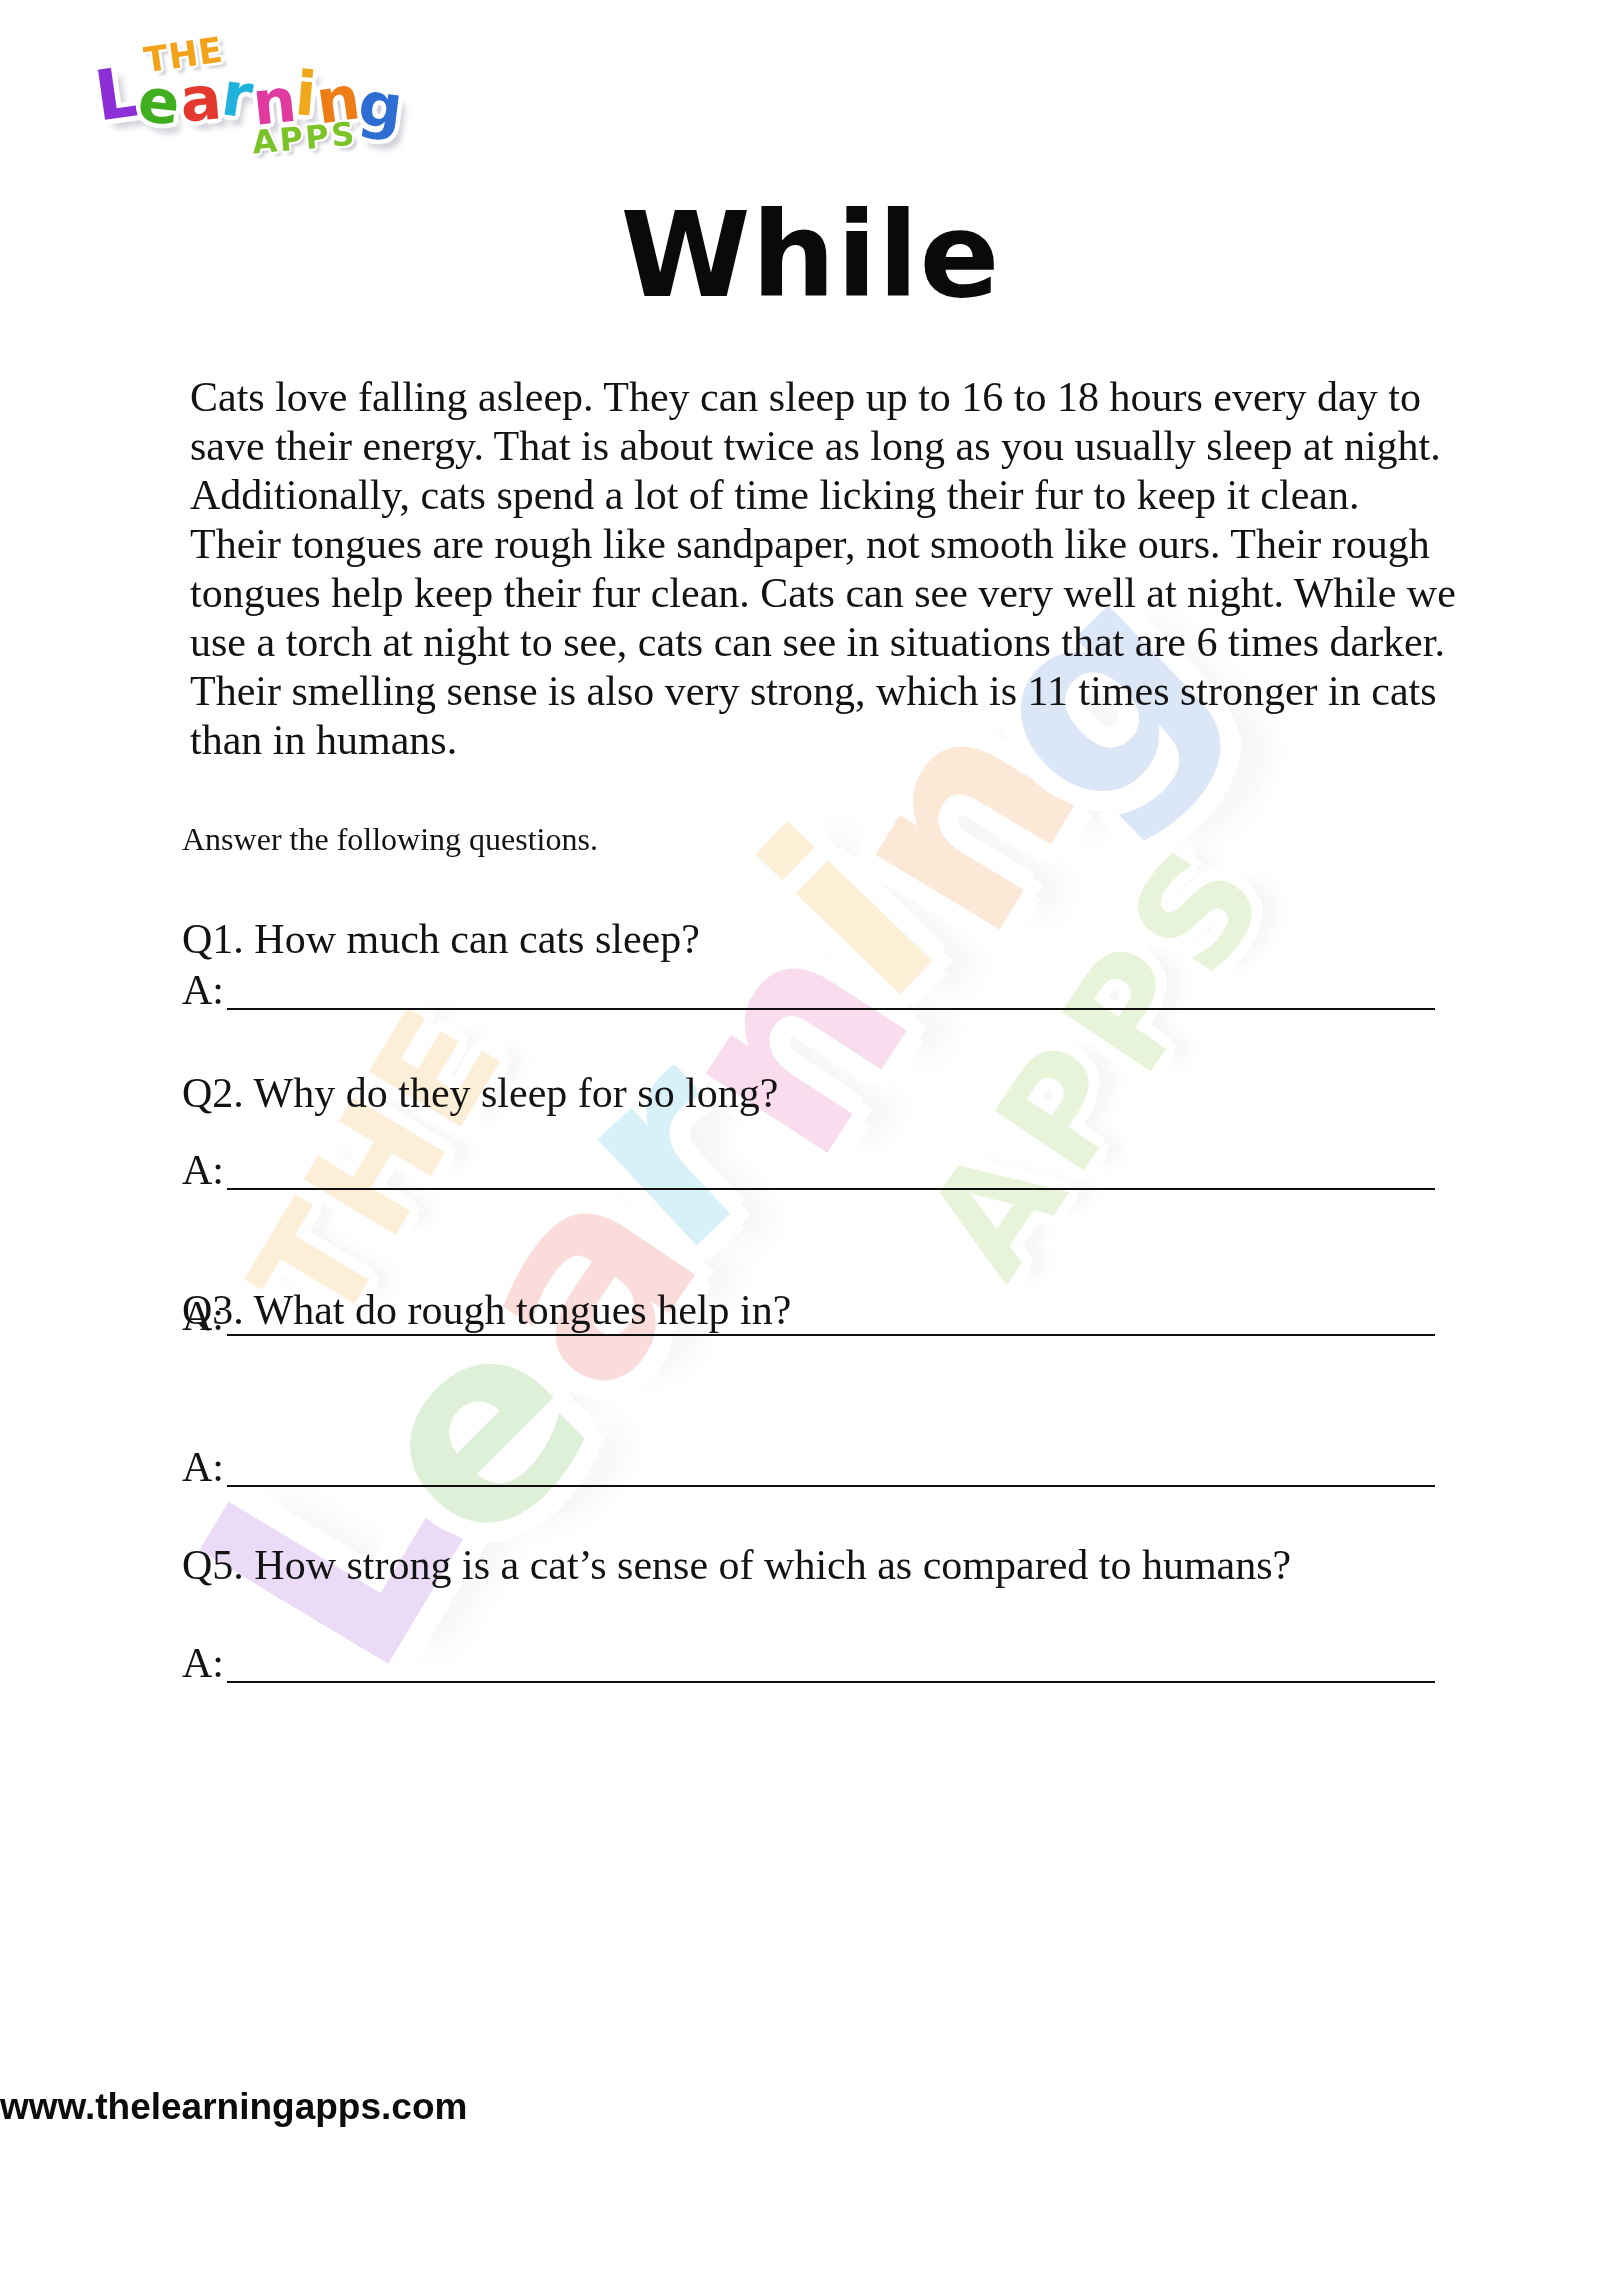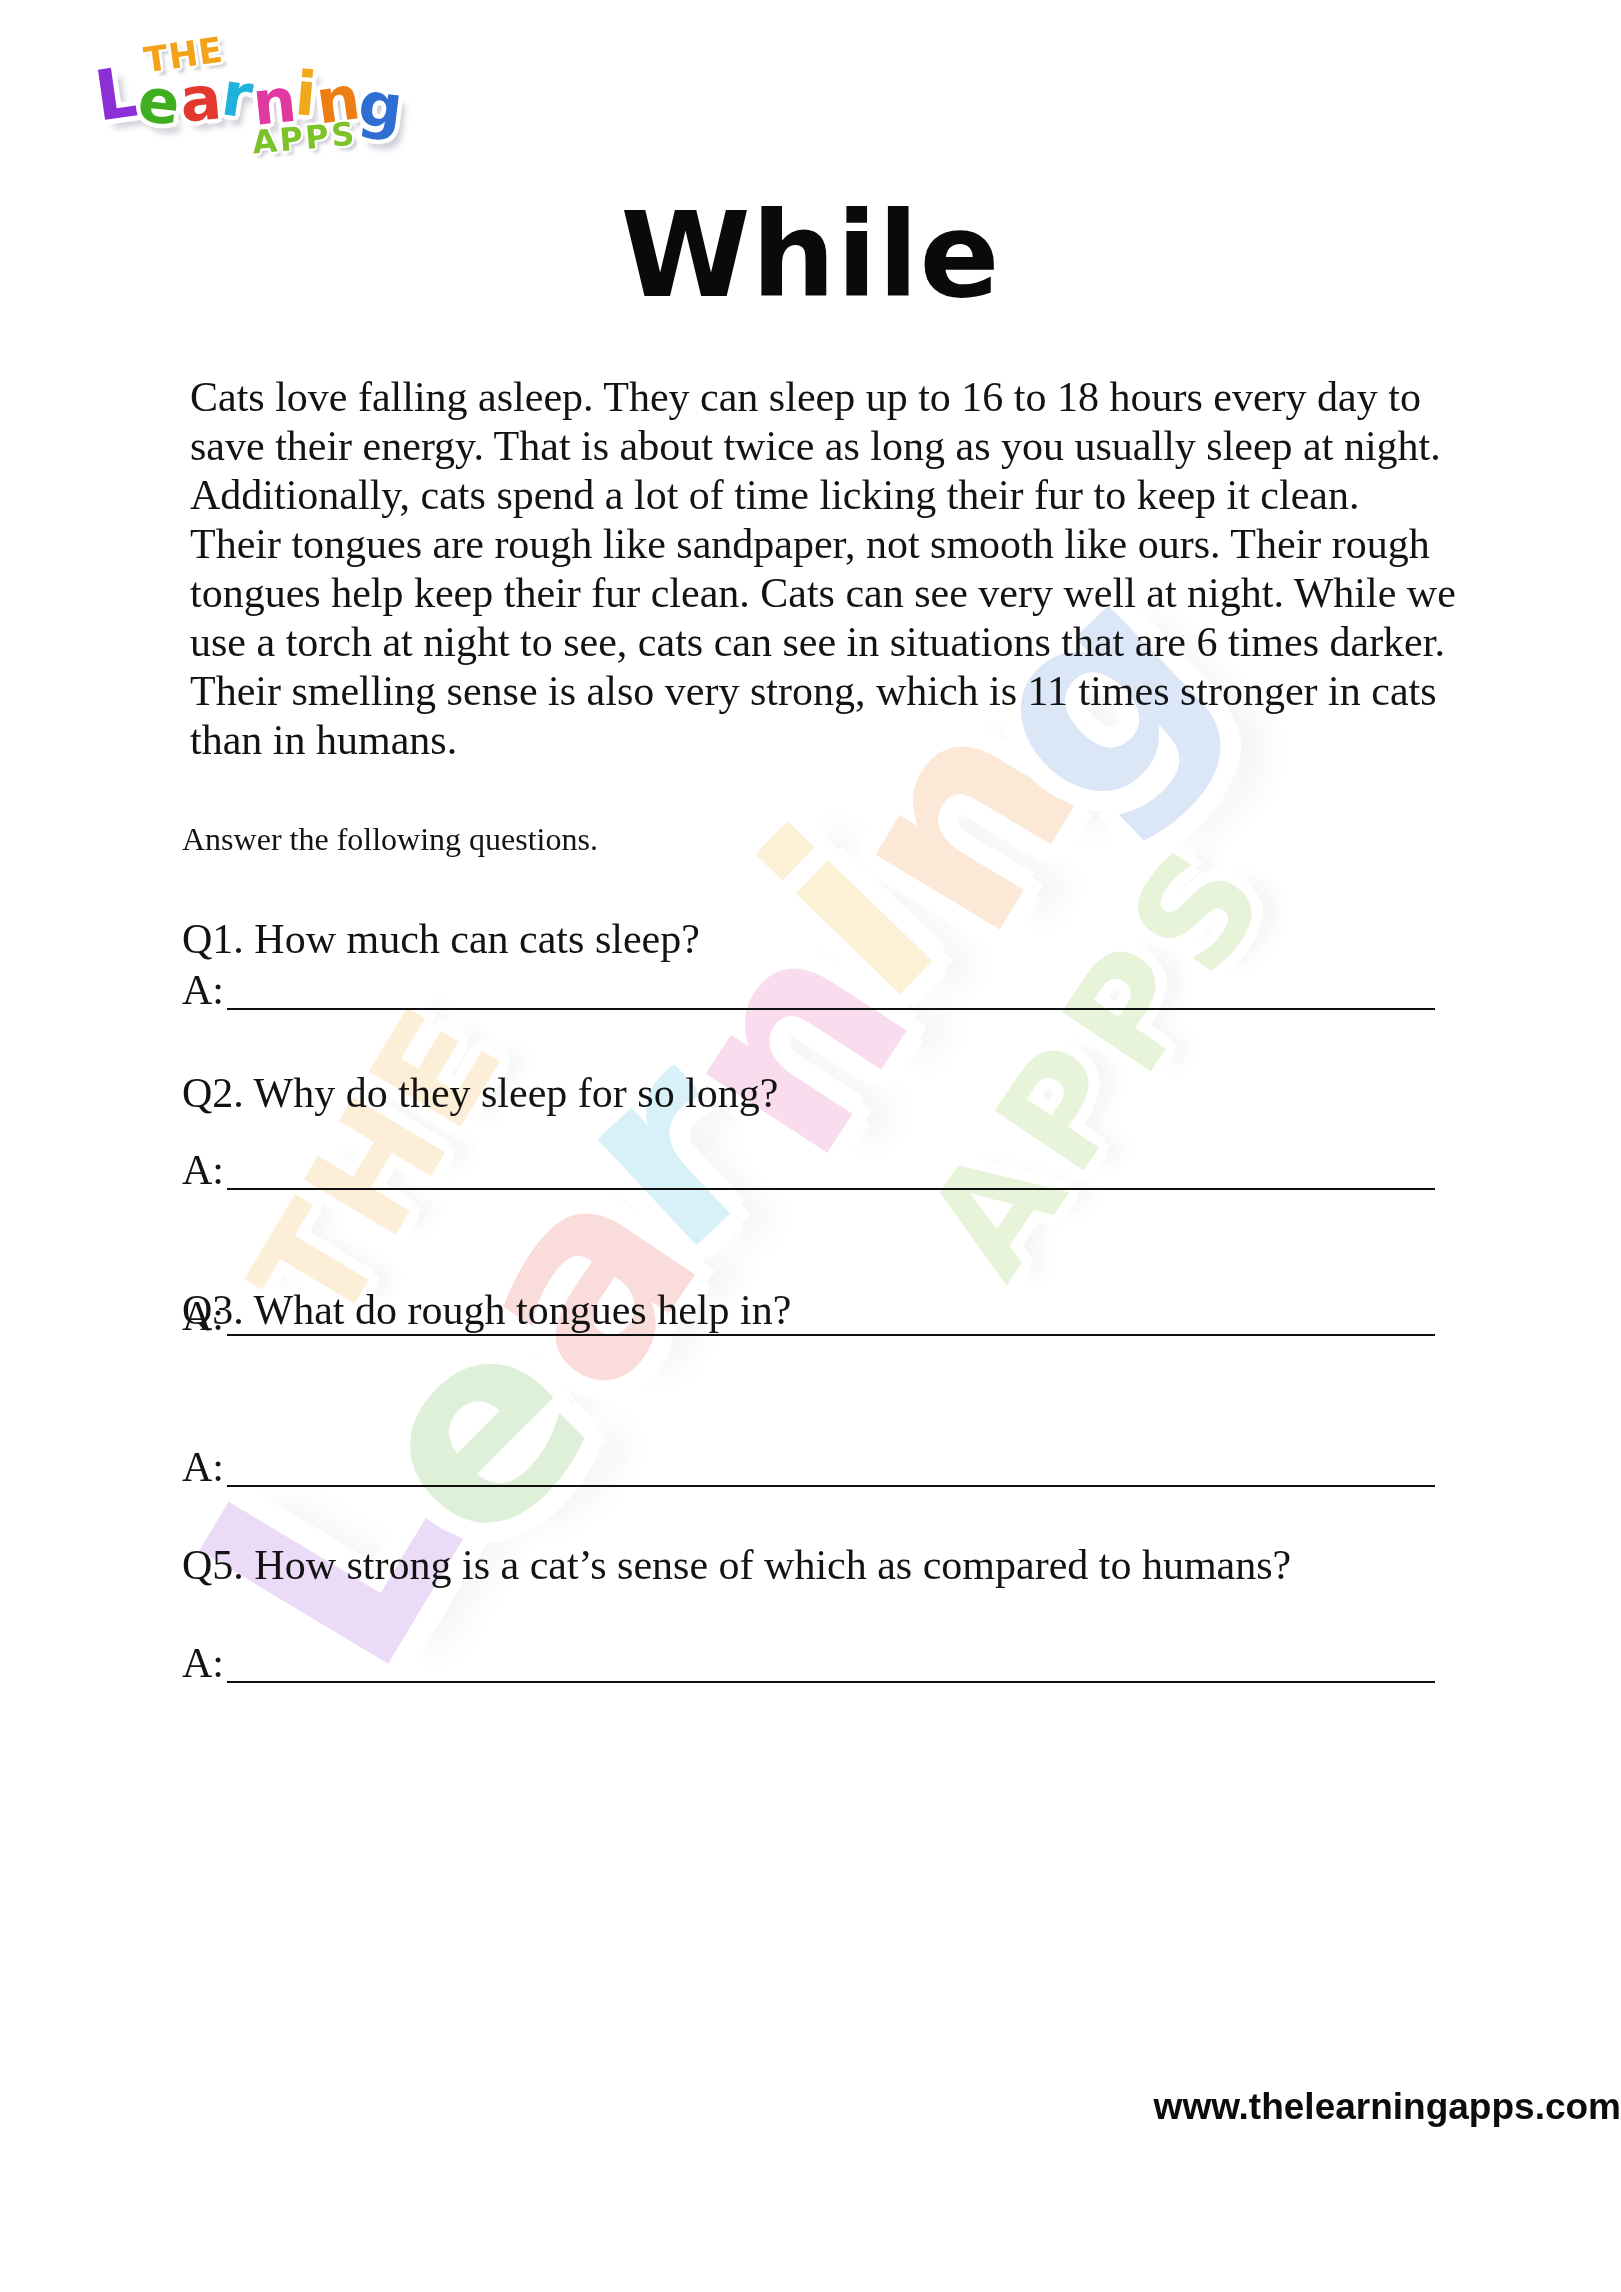--- a/index.html
+++ b/index.html
@@ -75,21 +75,21 @@
     margin:0 0 4.9px 2.9px;
   }
   .q1{top:915px;}  .a1{top:966px;}
   .q2{top:1069px;} .a2{top:1146px;}
   .q3{top:1286px;} .a3{top:1292px;}
   .q4{top:1393px;} .a4{top:1443px;}
   .q5{top:1541px;} .a5{top:1639px;}
 
   .footer{
     position:absolute;left:0;top:2086px;width:100%;
-    text-align:right;
+    text-align:left;
     font-family:"Liberation Sans",sans-serif;
     font-weight:bold;font-size:37px;color:#0c0c0c;
   }
 </style>
 </head>
 <body>
 
 <div class="page">
 
   <div class="logo watermark" aria-hidden="true">

